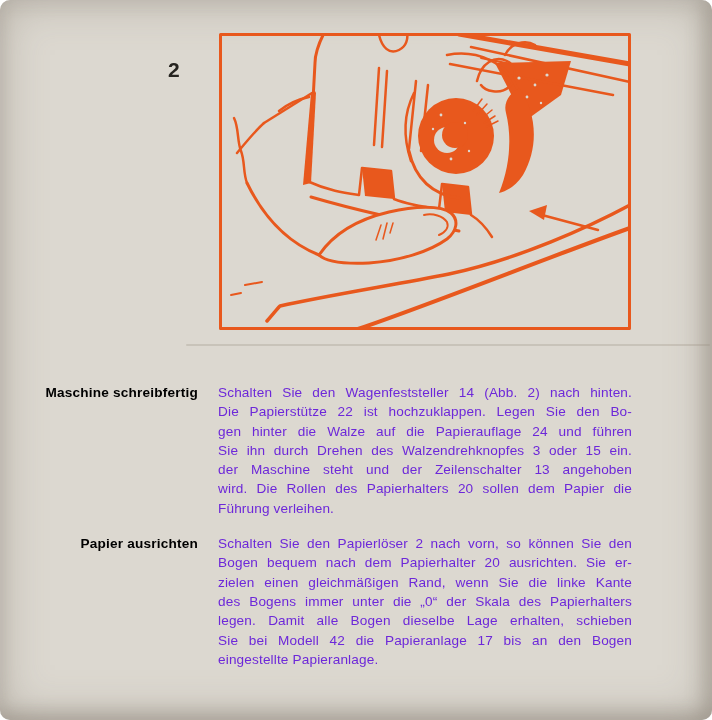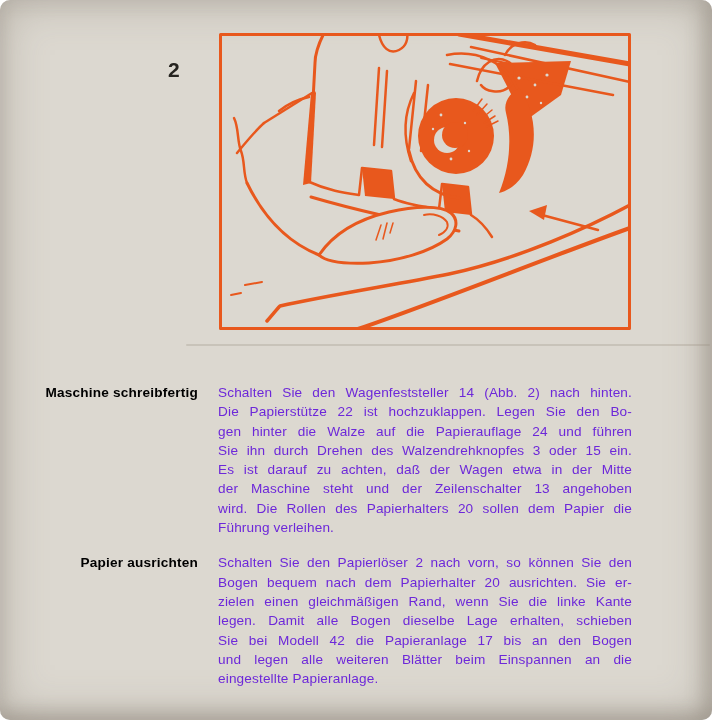--- a/index.html
+++ b/index.html
@@ -137,35 +137,34 @@
   <main class="content">
     <section class="row">
       <h2 class="rhead">
           <div class="line">Maschine schreibfertig</div>
         </h2>
       <div class="rbody">
           <div class="line">Schalten Sie den Wagenfeststeller 14 (Abb. 2) nach hinten.</div>
           <div class="line">Die Papierstütze 22 ist hochzuklappen. Legen Sie den Bo-</div>
           <div class="line">gen hinter die Walze auf die Papierauflage 24 und führen</div>
           <div class="line">Sie ihn durch Drehen des Walzendrehknopfes 3 oder 15 ein.</div>
-          <div class="line">Es ist darauf zu achten, daß der Wagen etwa in der Mitte</div>
           <div class="line">der Maschine steht und der Zeilenschalter 13 angehoben</div>
           <div class="line">wird. Die Rollen des Papierhalters 20 sollen dem Papier die</div>
           <div class="line last">Führung verleihen.</div>
         </div>
     </section>
     <section class="row row2">
       <h2 class="rhead">
           <div class="line last">Papier ausrichten</div>
         </h2>
       <div class="rbody">
           <div class="line">Schalten Sie den Papierlöser 2 nach vorn, so können Sie den</div>
           <div class="line">Bogen bequem nach dem Papierhalter 20 ausrichten. Sie er-</div>
           <div class="line">zielen einen gleichmäßigen Rand, wenn Sie die linke Kante</div>
+          <div class="line">des Bogens immer unter die „0“ der Skala des Papierhalters</div>
           <div class="line">legen. Damit alle Bogen dieselbe Lage erhalten, schieben</div>
           <div class="line">Sie bei Modell 42 die Papieranlage 17 bis an den Bogen</div>
-          <div class="line">und legen alle weiteren Blätter beim Einspannen an die</div>
           <div class="line last">eingestellte Papieranlage.</div>
         </div>
     </section>
   </main>
 
 </div>
 
 </body></html>

